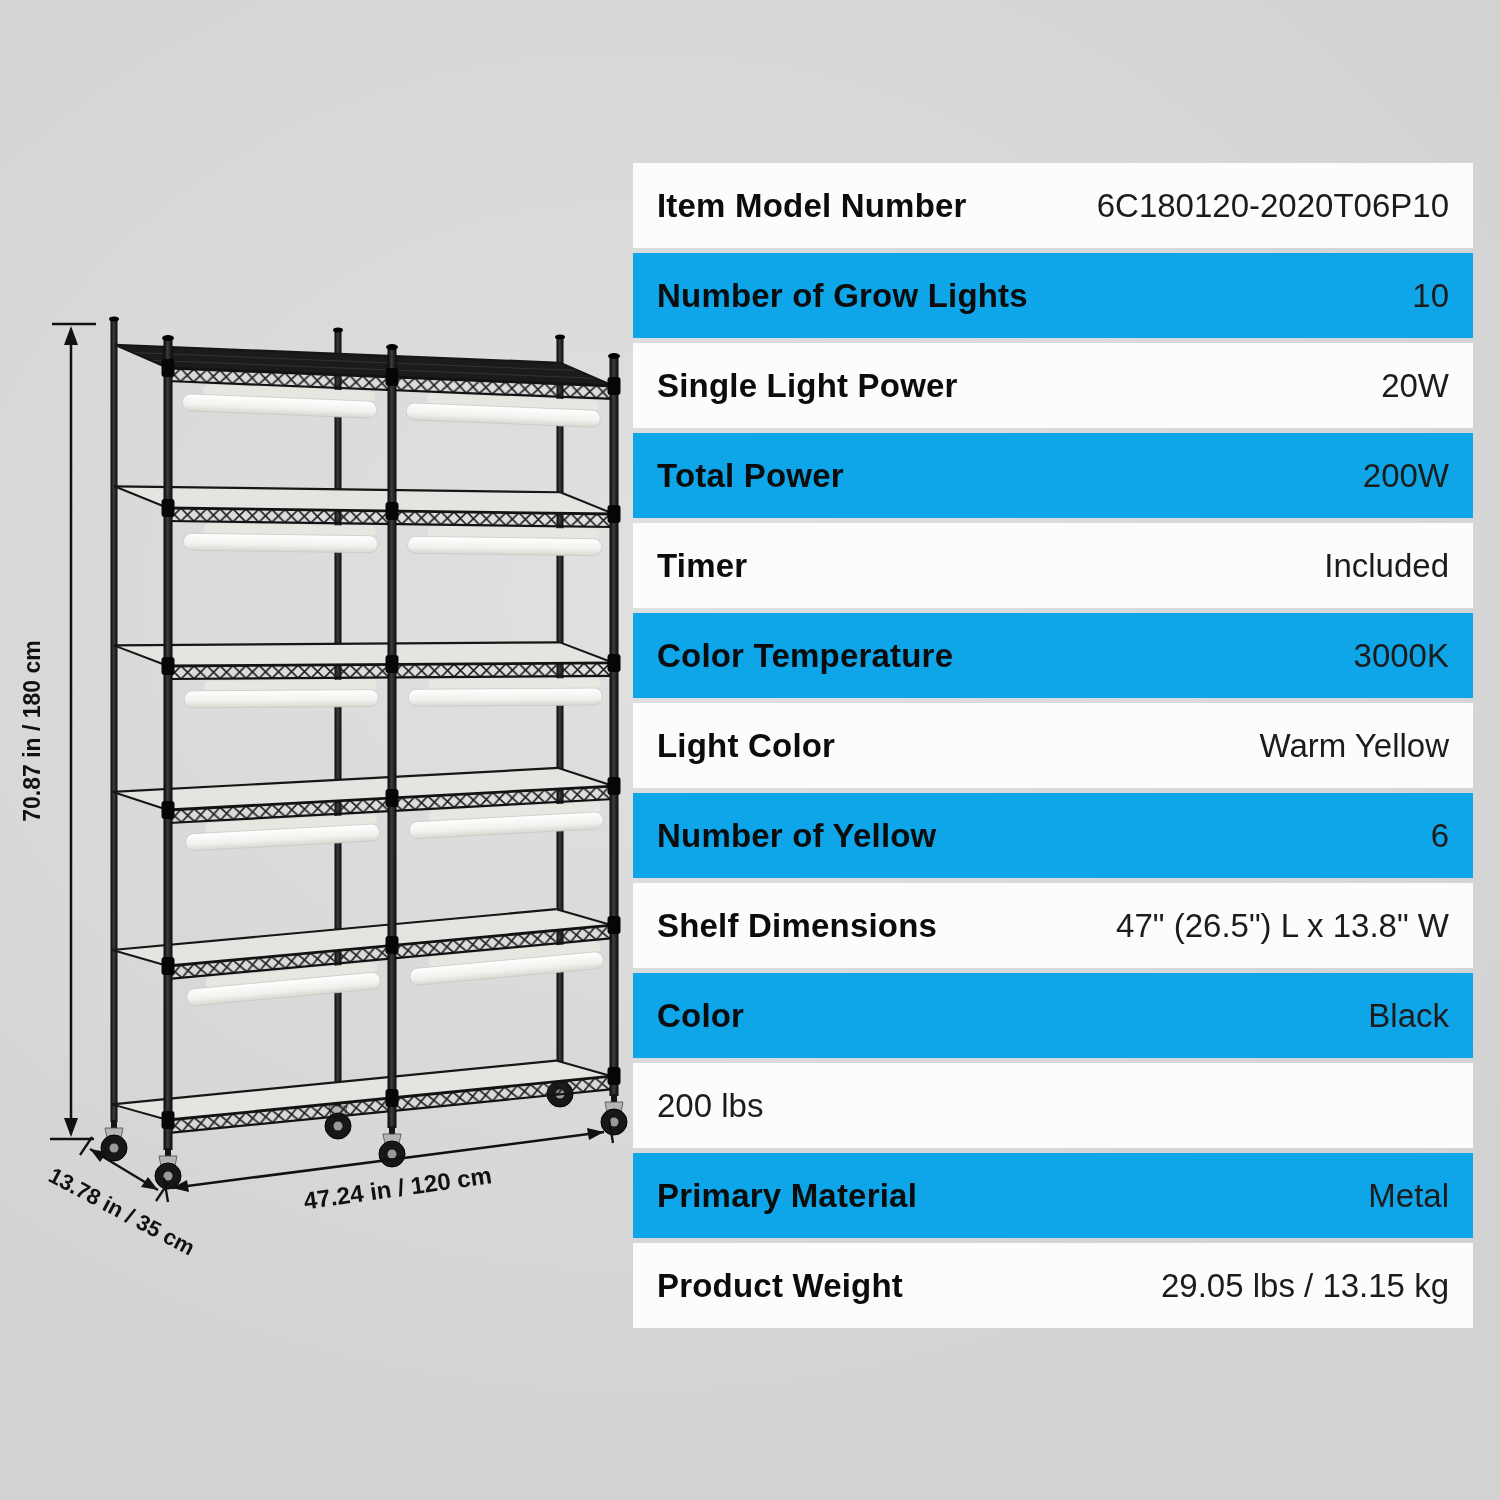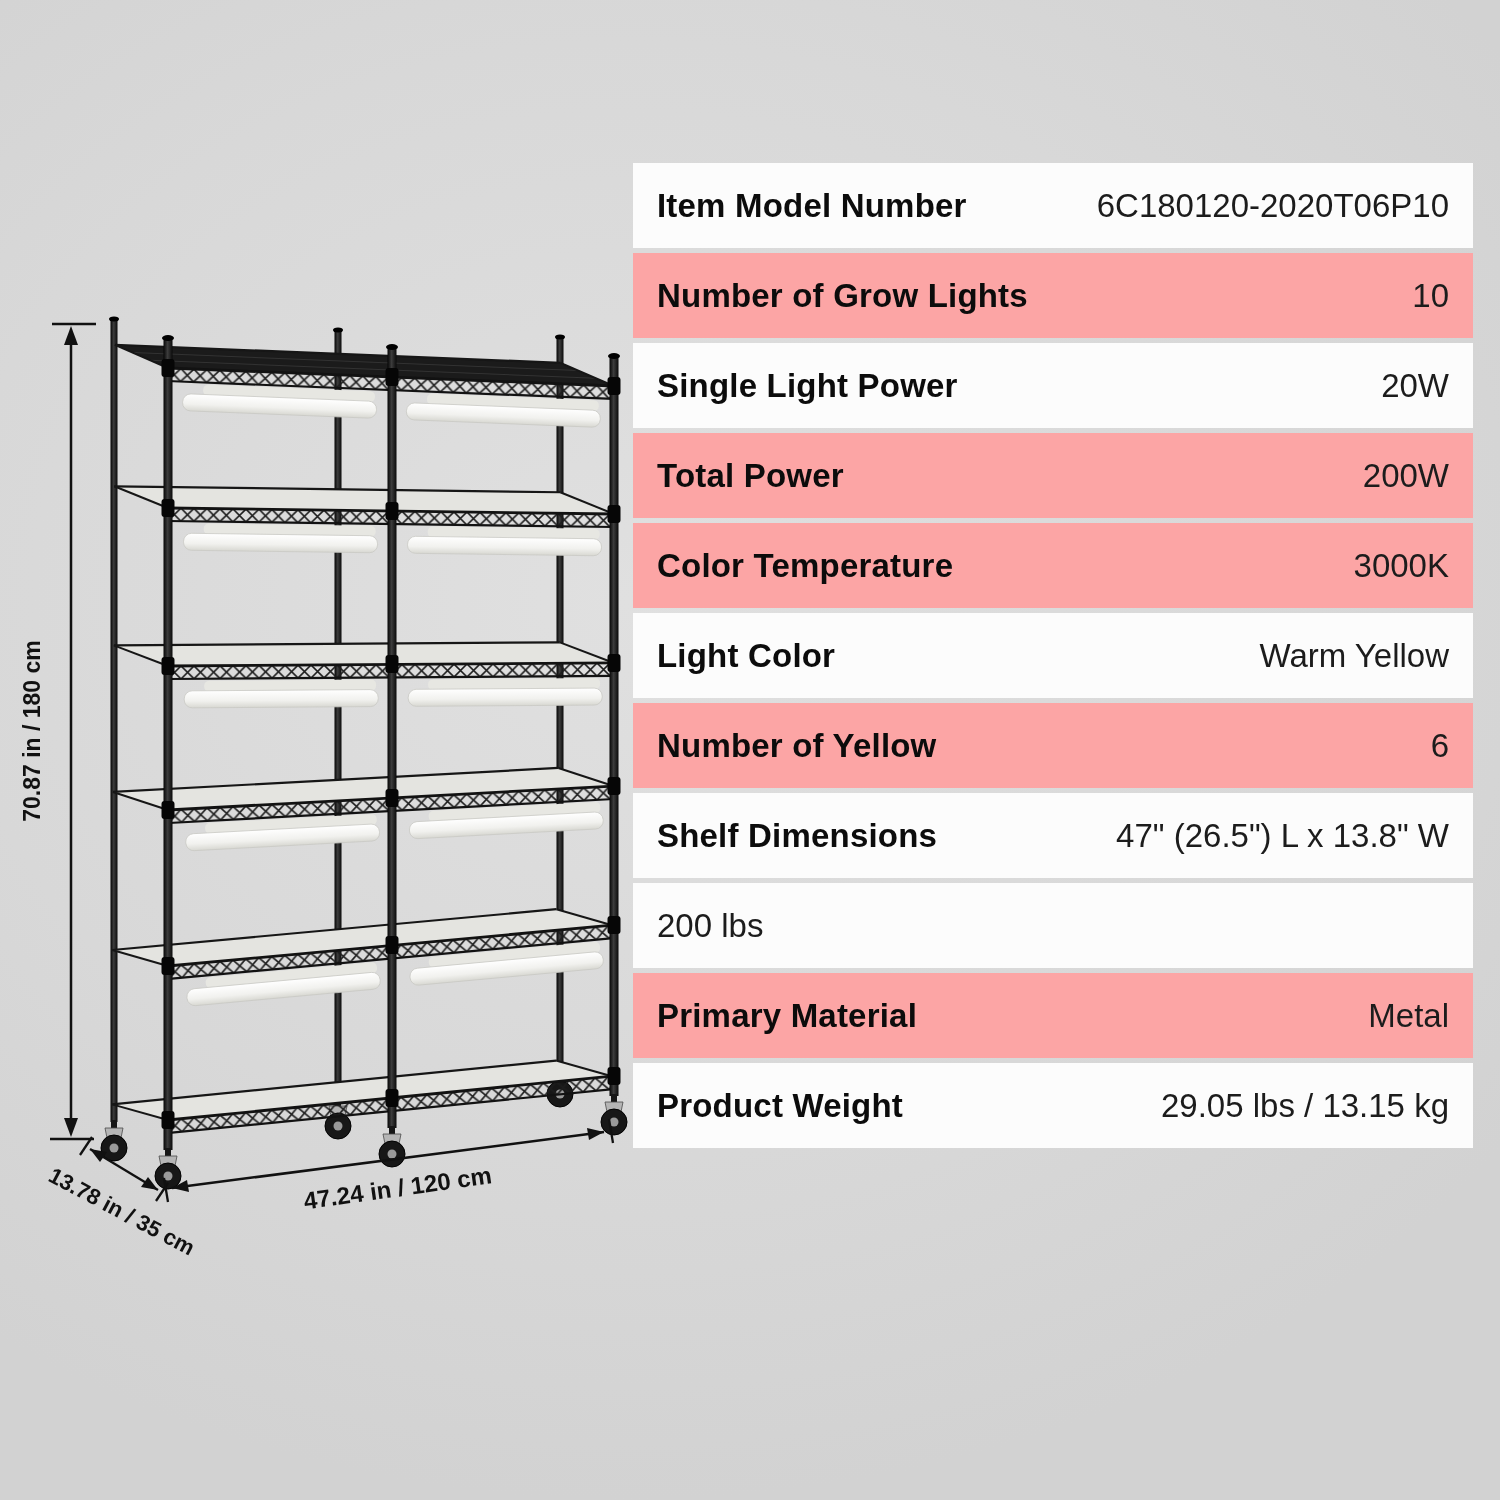--- a/index.html
+++ b/index.html
@@ -11,21 +11,21 @@
   }
   .diagram-wrap{position:absolute;left:0;top:0;width:660px;height:1500px;}
   svg text{font-family:"Liberation Sans", sans-serif;fill:#111;}
   .dim-label{font-weight:bold;}
   .spec-table{position:absolute;left:633px;top:163px;width:840px;}
   .spec-row{
     height:85px;margin-bottom:5px;display:flex;align-items:center;
     justify-content:space-between;padding:0 24px;box-sizing:border-box;
     background:#fcfcfc;
   }
-  .spec-row.shaded{background:#fca5a5;}
+  .spec-row.shaded{background:#0ea5e9;}
   .spec-row:last-child{margin-bottom:6px;}
   .spec-label{font-weight:bold;font-size:33px;color:#0c0c0c;white-space:nowrap;letter-spacing:.2px;}
   .spec-value{font-size:33px;color:#1c1c1c;white-space:nowrap;text-align:center;}
 </style>
 </head>
 <body>
 
 <div class="diagram-wrap">
 <svg width="660" height="1500" viewBox="0 0 660 1500">
   <defs>
@@ -187,36 +187,44 @@
     <span class="spec-value">10</span>
   </div>
   <div class="spec-row">
     <span class="spec-label">Single Light Power</span>
     <span class="spec-value">20W</span>
   </div>
   <div class="spec-row shaded">
     <span class="spec-label">Total Power</span>
     <span class="spec-value">200W</span>
   </div>
+  <div class="spec-row">
+    <span class="spec-label">Timer</span>
+    <span class="spec-value">Included</span>
+  </div>
   <div class="spec-row shaded">
     <span class="spec-label">Color Temperature</span>
     <span class="spec-value">3000K</span>
   </div>
   <div class="spec-row">
     <span class="spec-label">Light Color</span>
     <span class="spec-value">Warm Yellow</span>
   </div>
   <div class="spec-row shaded">
     <span class="spec-label">Number of Yellow</span>
     <span class="spec-value">6</span>
   </div>
   <div class="spec-row">
     <span class="spec-label">Shelf Dimensions</span>
     <span class="spec-value">47" (26.5") L x 13.8" W</span>
   </div>
+  <div class="spec-row shaded">
+    <span class="spec-label">Color</span>
+    <span class="spec-value">Black</span>
+  </div>
   <div class="spec-row">
     <span class="spec-value">200 lbs</span>
   </div>
   <div class="spec-row shaded">
     <span class="spec-label">Primary Material</span>
     <span class="spec-value">Metal</span>
   </div>
   <div class="spec-row">
     <span class="spec-label">Product Weight</span>
     <span class="spec-value">29.05 lbs / 13.15 kg</span>

